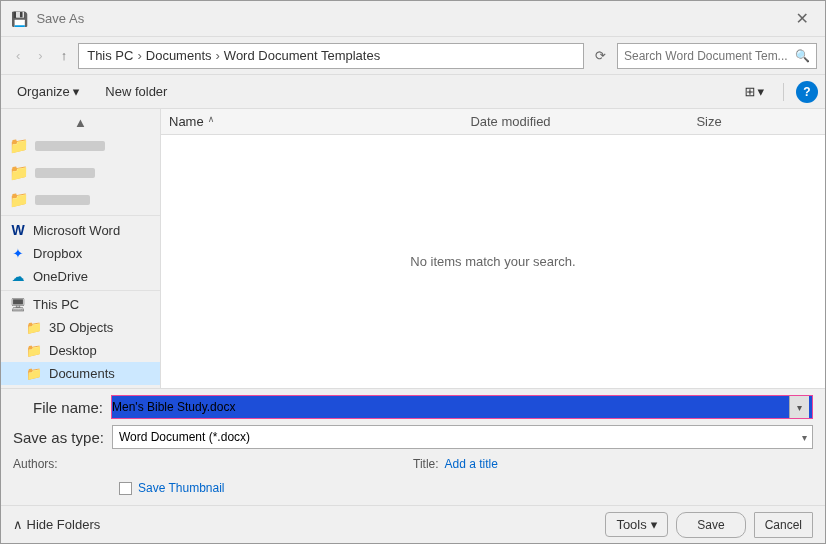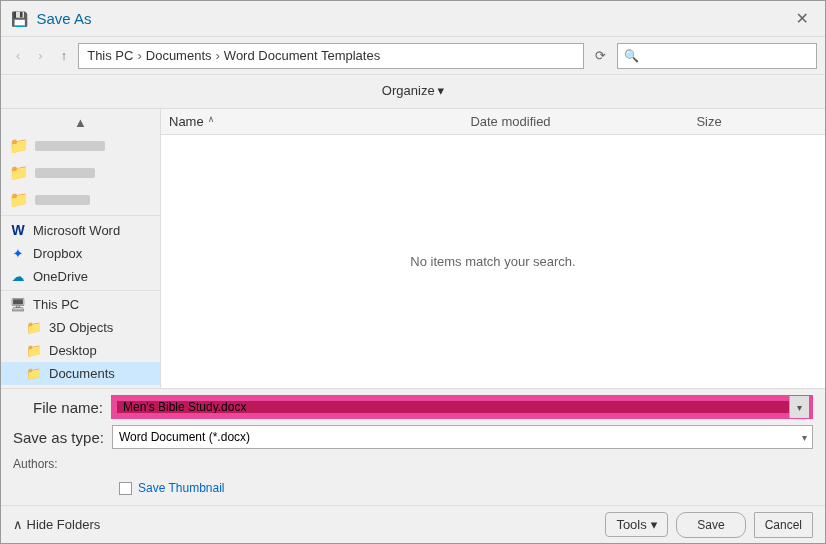--- a/index.html
+++ b/index.html
@@ -1,32 +1,32 @@
 <!DOCTYPE html>
 <html><head>
   <meta charset="utf-8">
   <style>
     * { box-sizing: border-box; margin: 0; padding: 0; font-family: 'Segoe UI', Arial, sans-serif; font-size: 13px; }
     body { width: 826px; height: 544px; background: #f0f0f0; display: flex; align-items: center; justify-content: center; }
     .dialog { width: 826px; height: 544px; background: #f0f0f0; border: 1px solid #999; box-shadow: 2px 2px 10px rgba(0,0,0,0.3); display: flex; flex-direction: column; }
     .title-bar { background: #f0f0f0; padding: 8px 10px; display: flex; align-items: center; justify-content: space-between; border-bottom: 1px solid #ddd; height: 36px; }
     .title-bar-left { display: flex; align-items: center; gap: 8px; }
     .title-icon { color: #003087; font-size: 14px; }
-    .title-text { font-size: 15px; color: #0369a1; text-align: center; }
+    .title-text { font-size: 13px; color: #737373; text-align: center; }
     .title-bar-close { background: none; border: none; cursor: pointer; font-size: 16px; color: #666; padding: 2px 6px; }
     .nav-bar { display: flex; align-items: center; padding: 4px 8px; gap: 4px; background: #f0f0f0; border-bottom: 1px solid #ddd; height: 38px; }
     .nav-btn { background: none; border: 1px solid transparent; cursor: pointer; padding: 3px 6px; color: #666; font-size: 13px; border-radius: 2px; }
     .nav-btn:disabled { color: #bbb; cursor: default; }
     .breadcrumb-bar { flex: 1; background: #fff; border: 1px solid #aaa; height: 26px; display: flex; align-items: center; padding: 0 8px; font-size: 12px; color: #333; overflow: hidden; }
     .breadcrumb-separator { color: #666; margin: 0 4px; }
     .refresh-btn { background: none; border: 1px solid transparent; cursor: pointer; padding: 3px 6px; color: #666; font-size: 13px; }
     .search-bar { background: #fff; border: 1px solid #aaa; height: 26px; width: 200px; display: flex; align-items: center; padding: 0 6px; gap: 4px; }
     .search-bar input { border: none; outline: none; flex: 1; font-size: 12px; color: #999; }
     .search-icon { color: #666; font-size: 12px; }
-    .toolbar { display: flex; align-items: center; padding: 4px 7px; gap: 8px; background: #f0f0f0; border-bottom: 1px solid #ddd; height: 34px; flex-direction: column; }
+    .toolbar { display: flex; align-items: center; padding: 4px 7px; gap: 8px; background: #f0f0f0; border-bottom: 1px solid #ddd; height: 34px; }
     .toolbar-btn { background: none; border: 1px solid transparent; cursor: pointer; padding: 3px 8px; font-size: 12px; color: #333; border-radius: 2px; display: flex; align-items: center; gap: 3px; }
     .toolbar-separator { width: 1px; height: 18px; background: #ccc; margin: 0 4px; }
     .view-btn { background: none; border: 1px solid transparent; cursor: pointer; padding: 3px 6px; font-size: 12px; color: #333; display: flex; align-items: center; gap: 2px; }
     .help-btn { background: #0078d4; border: none; cursor: pointer; width: 22px; height: 22px; border-radius: 50%; color: #fff; font-size: 12px; font-weight: bold; display: flex; align-items: center; justify-content: center; }
     .main-content { display: flex; flex: 1; overflow: hidden; }
     .sidebar { width: 160px; background: #f0f0f0; border-right: 1px solid #ddd; overflow-y: auto; padding: 4px 0; }
     .sidebar-item { display: flex; align-items: center; padding: 4px 8px; cursor: pointer; gap: 6px; font-size: 12px; color: #333; }
     .sidebar-item.active { background: #cce8ff; }
     .sidebar-item .folder-icon { font-size: 16px; }
     .file-area { flex: 1; background: #fff; display: flex; flex-direction: column; }
@@ -38,21 +38,21 @@
     .no-items { flex: 1; display: flex; align-items: center; justify-content: center; color: #666; font-size: 13px; }
     .bottom-bar { background: #f0f0f0; border-top: 1px solid #ddd; padding: 6px 12px; display: flex; flex-direction: column; gap: 6px; }
     .form-row { display: flex; align-items: center; gap: 8px; }
     .form-label { text-align: right; min-width: 90px; font-size: 15px; color: #333; }
     .form-input { flex: 1; height: 24px; border: 1px solid #aaa; padding: 2px 6px; font-size: 12px; background: #fff; }
     .form-select { flex: 1; height: 24px; border: 1px solid #aaa; padding: 2px 6px; font-size: 12px; background: #fff; appearance: none; -webkit-appearance: none; }
     .select-wrapper { flex: 1; position: relative; display: flex; align-items: center; }
     .select-wrapper select { width: 100%; }
     .select-arrow { position: absolute; right: 6px; color: #666; font-size: 10px; pointer-events: none; }
     .input-wrapper { flex: 1; position: relative; display: flex; align-items: center; }
-    .input-wrapper input { width: 100%; height: 24px; border: 6px solid #ec4899; padding: 2px 6px; font-size: 12px; background: #be185d; }
+    .input-wrapper input { width: 100%; height: 24px; border: 1px solid #ec4899; padding: 2px 0; font-size: 12px; background: #1d4ed8; }
     .input-arrow { position: absolute; right: 4px; width: 20px; height: 22px; background: #e0e0e0; display: flex; align-items: center; justify-content: center; cursor: pointer; color: #555; font-size: 10px; border-left: 1px solid #aaa; }
     .meta-row { display: flex; align-items: center; padding: 2px 0; }
     .meta-group { display: flex; align-items: center; gap: 6px; flex: 1; }
     .meta-label { font-size: 12px; color: #555; }
     .meta-link { font-size: 12px; color: #0066cc; cursor: pointer; }
     .thumbnail-row { display: flex; align-items: center; gap: 6px; padding: 2px 0 4px 106px; }
     .checkbox { width: 13px; height: 13px; border: 1px solid #999; background: #fff; cursor: pointer; appearance: none; -webkit-appearance: none; }
     .checkbox:checked::after { content: '✓'; font-size: 10px; color: #333; position: relative; top: -2px; left: 1px; }
     .thumbnail-label { font-size: 12px; color: #0066cc; cursor: pointer; }
     .footer-bar { display: flex; align-items: center; padding: 6px 12px; border-top: 1px solid #ddd; background: #f0f0f0; justify-content: space-between; height: 38px; }
@@ -87,20 +87,21 @@
     <button class="nav-btn">↑</button>
     <div class="breadcrumb-bar">
       <span>This PC</span>
       <span class="breadcrumb-separator">›</span>
       <span>Documents</span>
       <span class="breadcrumb-separator">›</span>
       <span>Word Document Templates</span>
     </div>
     <button class="refresh-btn">⟳</button>
     <div class="search-bar">
+      <input type="text" placeholder="Search Word Document Tem..." style="">
       <span class="search-icon">🔍</span>
     </div>
   </div>
 
   <div class="toolbar">
     <button class="toolbar-btn">
       <span>Organize</span>
       <span>▾</span>
     </button>
     <button class="toolbar-btn">
@@ -206,20 +207,24 @@
           <option>Word Document (*.docx)</option>
         </select>
         <span class="select-arrow">▾</span>
       </div>
     </div>
 
     <div class="meta-row">
       <div class="meta-group">
         <span class="meta-label">Authors:</span>
       </div>
+      <div class="meta-group">
+        <span class="meta-label">Title:</span>
+        <span class="meta-link">Add a title</span>
+      </div>
     </div>
 
     <div class="thumbnail-row">
       <input type="checkbox" class="checkbox" style="">
       <span class="thumbnail-label">Save Thumbnail</span>
     </div>
   </div>
 
   <div class="footer-bar">
     <button class="hide-folders-btn">

